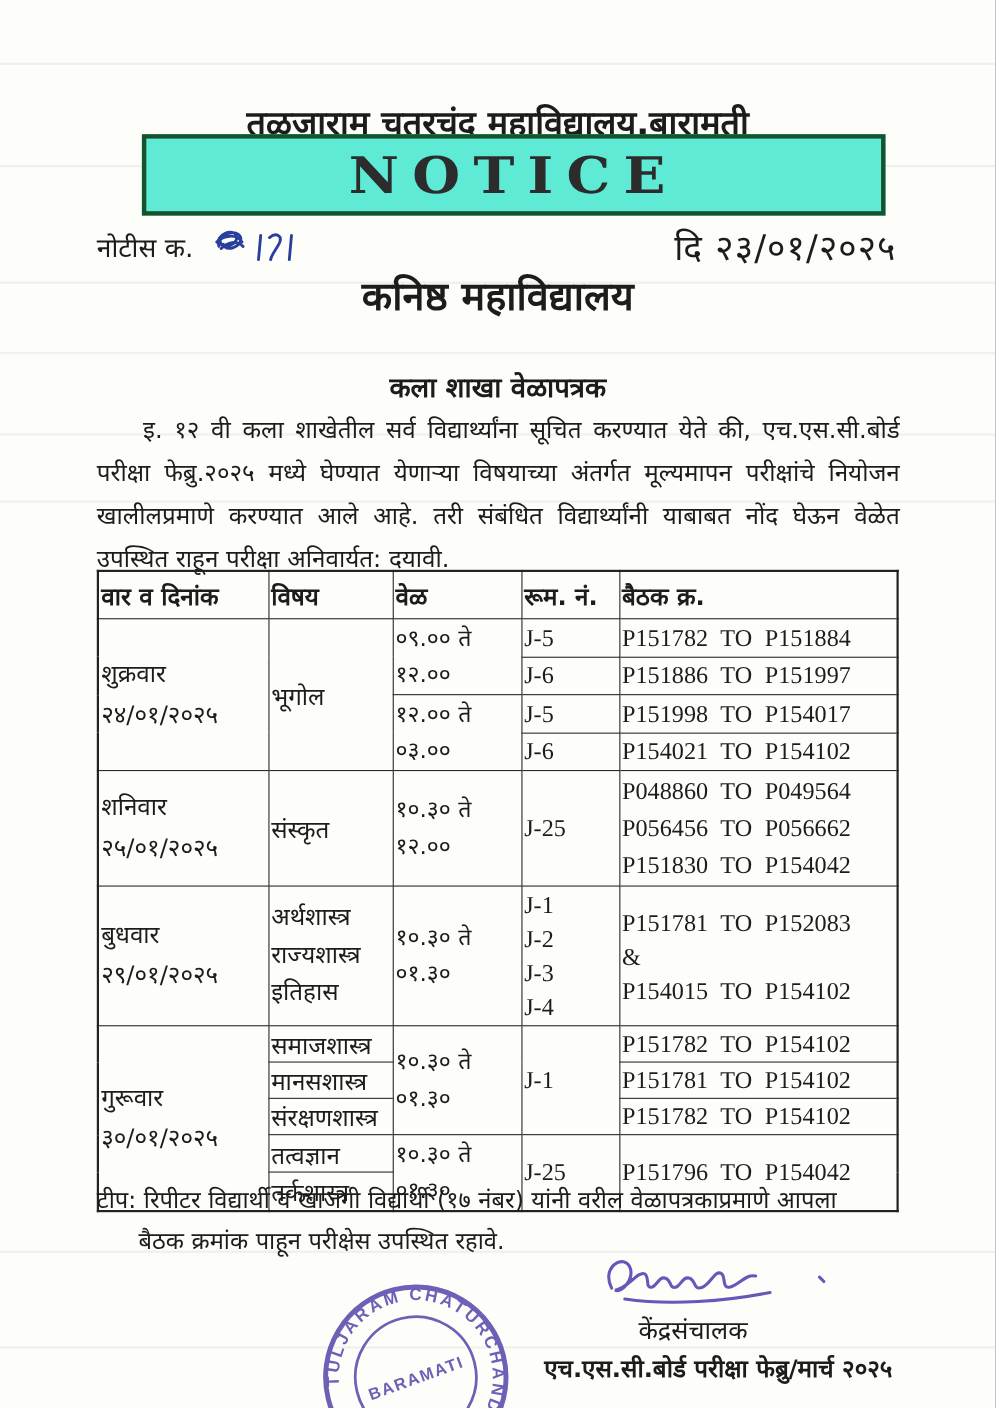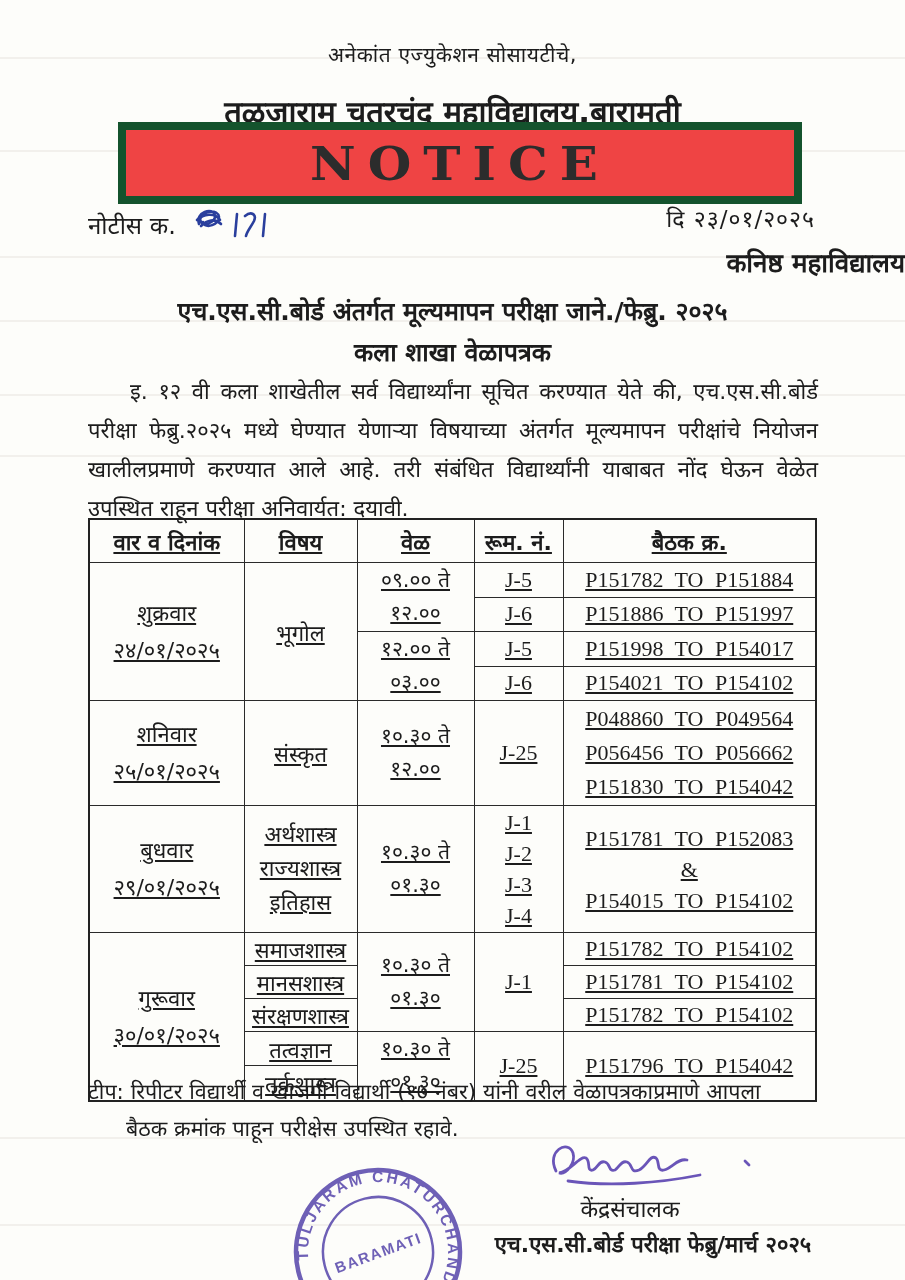--- a/index.html
+++ b/index.html
@@ -12,53 +12,53 @@
     font-family:"DejaVu Sans", sans-serif;
     color:#1c1c1c;
   }
   .scanline { position:absolute; left:0; width:100%; height:2px; background:#eceae6; opacity:.7; }
 
   .center { text-align:center; }
   .society-line { position:absolute; top:40px; left:0; width:100%; font-size:21px; letter-spacing:.5px; }
   .college-line { position:absolute; top:74px; left:0; width:100%; font-size:31px; font-weight:bold;margin-top:16px; }
 
   .notice-box {
-    position:absolute; left:118px; top:122px; width:668px; height:66px;
-    border:8px solid #14532d; background:#ef4444;
+    position:absolute; left:129px; top:122px; width:668px; height:66px;
+    border:4px solid #14532d; background:#5eead4;
     display:flex; align-items:center; justify-content:center;
   }
   .notice-box .notice-word {
     font-family:"DejaVu Serif", serif;
     font-weight:900; font-size:50px; letter-spacing:12px; color:#2c2c2c;
     transform:scaleY(0.92);
   }
 
   .meta-row { position:absolute; top:202px; left:88px; right:90px; height:40px; }
   .notice-no { position:absolute; left:0; top:0; font-size:24px; }
   .notice-no-label { display:inline-block; vertical-align:middle; }
   .handwritten-no { display:inline-block; vertical-align:middle; margin-left:8px; }
-  .doc-date { position:absolute; right:0; top:0; font-size:23px; letter-spacing:1px; }
-
-  .sub1 { position:absolute; top:244px; left:0; width:100%; font-size:26px; font-weight:bold;text-align:right; }
+  .doc-date { position:absolute; right:0; top:0; font-size:32px; letter-spacing:1px; }
+
+  .sub1 { position:absolute; top:244px; left:0; width:100%; font-size:36px; font-weight:bold; }
   .sub2 { position:absolute; top:293px; left:0; width:100%; font-size:25px; font-weight:bold; }
   .sub3 { position:absolute; top:334px; left:0; width:100%; font-size:25px; font-weight:bold; }
 
   .body-par {
     position:absolute; top:372px; left:88px; width:730px;
     font-size:22px; line-height:39px; text-align:justify; text-indent:42px;
   }
 
   table.schedule {
     position:absolute; top:518px; left:88px;
     border-collapse:collapse; table-layout:fixed; width:727px;
     font-size:21px;
   }
   table.schedule td, table.schedule th {
-    border:1.8px solid #2a2a2a; text-align:center; vertical-align:middle;
-    padding:1px 2px; overflow:hidden;text-decoration:underline;
+    border:1.8px solid #2a2a2a; text-align:left; vertical-align:middle;
+    padding:1px 2px; overflow:hidden;
   }
   table.schedule { border:2.5px solid #222; }
   th.hdr { font-size:22px; font-weight:bold; height:40px; }
   .day-cell { font-size:22px; line-height:37px; }
   .subj-cell { font-size:22px;margin-top:41px; }
   .time-cell { font-size:21px; line-height:33px; }
   .room-cell { font-family:"Liberation Serif", serif; font-size:22px; }
   .seat-cell { font-family:"Liberation Serif", serif; font-size:22px; word-spacing:6px; }
   .seat-multiline { line-height:34px; }
   .rooms-list { line-height:31px; }
@@ -89,21 +89,20 @@
 
   <div class="scanline" style="top:57px"></div>
   <div class="scanline" style="top:150px"></div>
   <div class="scanline" style="top:256px"></div>
   <div class="scanline" style="top:320px"></div>
   <div class="scanline" style="top:394px"></div>
   <div class="scanline" style="top:455px"></div>
   <div class="scanline" style="top:1137px"></div>
   <div class="scanline" style="top:1224px"></div>
 
-  <div class="society-line center">अनेकांत एज्युकेशन सोसायटीचे,</div>
   <div class="college-line center">तुळजाराम चतुरचंद महाविद्यालय,बारामती</div>
 
   <div class="notice-box">
     <span class="notice-word">NOTICE</span>
   </div>
 
   <div class="meta-row">
     <div class="notice-no">
       <span class="notice-no-label">नोटीस क.</span>
       
@@ -117,21 +116,20 @@
             <path d="M54 14 C60 9 66 12 63 19 C60 25 56 29 55 34"></path>
             <path d="M74 12 L72 34"></path>
           </g>
         </svg>
       </span>
     </div>
     <div class="doc-date">दि २३/०१/२०२५</div>
   </div>
 
   <div class="sub1 center">कनिष्ठ महाविद्यालय</div>
-  <div class="sub2 center">एच.एस.सी.बोर्ड अंतर्गत मूल्यमापन परीक्षा जाने./फेब्रु. २०२५</div>
   <div class="sub3 center">कला शाखा वेळापत्रक</div>
 
   <div class="body-par">इ. १२ वी कला शाखेतील सर्व विद्यार्थ्यांना  सूचित करण्यात येते की, एच.एस.सी.बोर्ड परीक्षा फेब्रु.२०२५ मध्ये घेण्यात येणाऱ्या विषयाच्या अंतर्गत मूल्यमापन परीक्षांचे नियोजन खालीलप्रमाणे करण्यात आले आहे. तरी संबंधित विद्यार्थ्यांनी याबाबत नोंद घेऊन वेळेत उपस्थित राहून परीक्षा अनिवार्यत: दयावी.</div>
 
   <table class="schedule">
     <colgroup>
       <col style="width:155px">
         <col style="width:113px">
         <col style="width:117px">
         <col style="width:89px">

